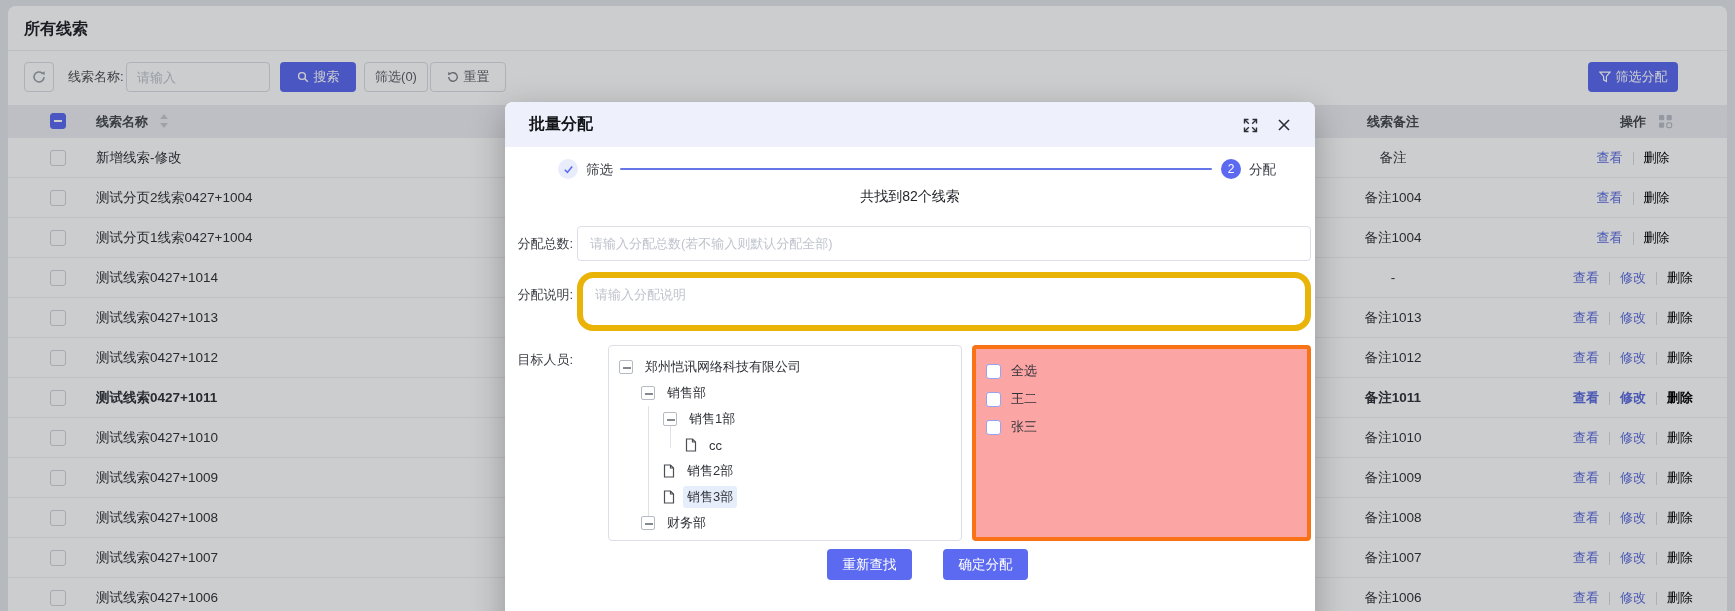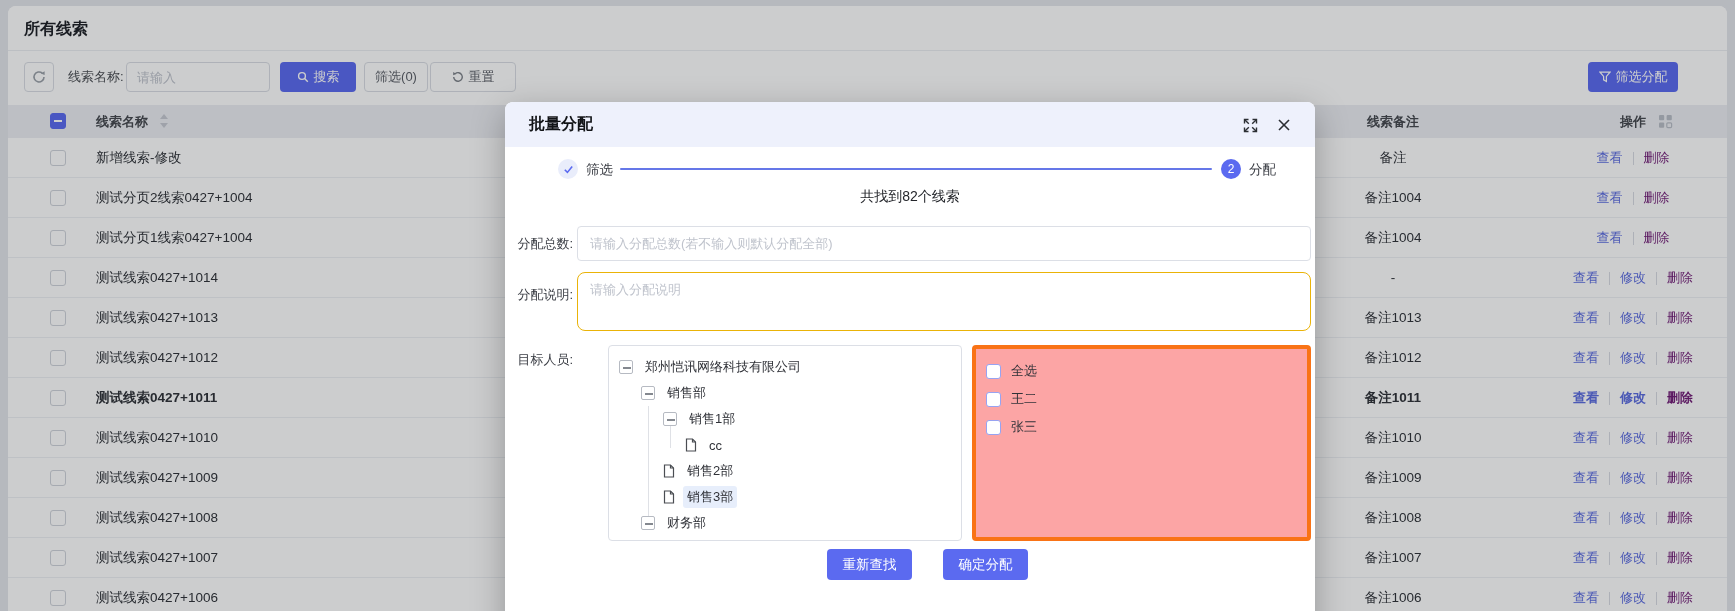--- a/index.html
+++ b/index.html
@@ -36,21 +36,21 @@
   .sort-ic .up { position:absolute; left:0; top:1px; border-left:4px solid transparent; border-right:4px solid transparent; border-bottom:5px solid #c6c9d2; }
   .sort-ic .dn { position:absolute; left:0; bottom:1px; border-left:4px solid transparent; border-right:4px solid transparent; border-top:5px solid #c6c9d2; }
   .tbody { position:absolute; left:8px; top:138px; width:1719px; height:482px; overflow:hidden; }
   .trow { position:absolute; left:0; width:1719px; height:40px; border-bottom:1px solid #eef0f4; background:#fff; }
   .trow .cbx { left:42px; top:12px; }
   .cell-name { position:absolute; left:88px; line-height:40px; font-size:13.5px; color:#2f3238; }
   .cell-remark { position:absolute; left:1307px; width:156px; text-align:center; line-height:40px; font-size:13.5px; color:#2f3238; }
   .cell-actions { position:absolute; left:1545px; width:160px; height:40px; display:flex; align-items:center; justify-content:center; }
   .lnk { font-size:13px; cursor:pointer; }
   .lnk-view, .lnk-edit { color:#5c6ce0; }
-  .lnk-delete { color:#701a75; }
+  .lnk-delete { color:#000000; }
   .adiv { width:1px; height:13px; background:#d8dbe2; margin:0 10px; }
 
   
   .overlay { position:absolute; inset:0; background:rgba(15,17,22,.21); z-index:5; }
 
   
   .modal { position:absolute; left:505px; top:102px; width:810px; height:560px; background:#fff;
            border-radius:8px; box-shadow:0 10px 34px rgba(0,0,0,.28); z-index:10; }
   .m-header { position:absolute; left:0; top:0; width:810px; height:45px; background:#eef1fc; border-radius:8px 8px 0 0; }
   .m-title { position:absolute; left:24px; top:12px; font-size:16px; font-weight:bold; color:#121417; }
@@ -61,21 +61,21 @@
   .step-done { left:53px; background:#e9edfb; }
   .step-num { left:716px; background:#5b6af0; color:#fff; font-size:12px; }
   .step-label { position:absolute; top:6px; font-size:13.5px; color:#3a3d44; }
   .step-line { position:absolute; left:115px; top:13px; width:592px; height:2px; background:#6577e8; border-radius:1px; }
 
   .found { position:absolute; left:0; top:86px; width:810px; text-align:center; font-size:14px; color:#24262b; }
 
   .form-label { position:absolute; left:0; width:68px; text-align:right; font-size:13px; color:#3a3d44; }
   .fld-input { position:absolute; left:72px; width:734px; height:35px; border:1px solid #dcdfe6; border-radius:4px;
                font-size:13px; color:#333; padding:0 12px; outline:none; font-family:inherit; }
-  .fld-textarea { position:absolute; left:72px; width:734px; height:59px; border:1px solid #eab308; border-radius:8px;
+  .fld-textarea { position:absolute; left:72px; width:734px; height:59px; border:6px solid #eab308; border-radius:16px;
                   font-size:13px; color:#333; padding:8px 12px; outline:none; resize:none; font-family:inherit; }
 
   .tree-box { position:absolute; left:103px; top:243px; width:354px; height:196px; border:1px solid #dcdfe6;
               border-radius:4px; overflow:hidden; background:#fff; }
   .tree-node { position:absolute; height:26px; display:flex; align-items:center; gap:8px; cursor:pointer; }
   .expander { width:14px; height:14px; border:1px solid #b6bac2; border-radius:2px; position:relative; background:#fff; flex:none; }
   .expander::after { content:""; position:absolute; left:3px; top:6px; width:8px; height:1.6px; background:#84888f; }
   .leaf-ic { width:12px; height:14px; flex:none; }
   .tree-text { font-size:13px; color:#303238; padding:2px 4px; border-radius:3px; white-space:nowrap; }
   .tree-text.sel { background:#e7eefb; }
@@ -114,21 +114,21 @@
     <button class="btn btn-primary" style="left:272px; top:11px; width:76px;">
       <svg width="12" height="12" viewBox="0 0 12 12">
         <circle cx="5" cy="5" r="3.4" fill="none" stroke="#fff" stroke-width="1.4"></circle>
         <line x1="7.6" y1="7.6" x2="10.8" y2="10.8" stroke="#fff" stroke-width="1.4"></line>
       </svg>
       <span>搜索</span>
     </button>
     <button class="btn btn-plain" style="left:356px; top:11px; width:64px;">
       <span>筛选(0)</span>
     </button>
-    <button class="btn btn-plain" style="left:422px; top:11px; width:86px;">
+    <button class="btn btn-plain" style="left:422px; top:11px; width:76px;">
       <svg width="12" height="12" viewBox="0 0 14 14">
         <path d="M2 7a5 5 0 1 0 1.7-3.8" fill="none" stroke="#7c8088" stroke-width="1.6"></path>
         <polygon points="1.4,1.2 1.4,5 5.1,3.6" fill="#7c8088"></polygon>
       </svg>
       <span>重置</span>
     </button>
     <button class="btn btn-primary" style="left:1580px; top:11px; width:90px;">
       <svg width="12" height="12" viewBox="0 0 12 12">
         <path d="M1 1.2 H11 L7.4 5.4 V10.4 L4.6 8.8 V5.4 Z" fill="none" stroke="#fff" stroke-width="1.2"></path>
       </svg>

